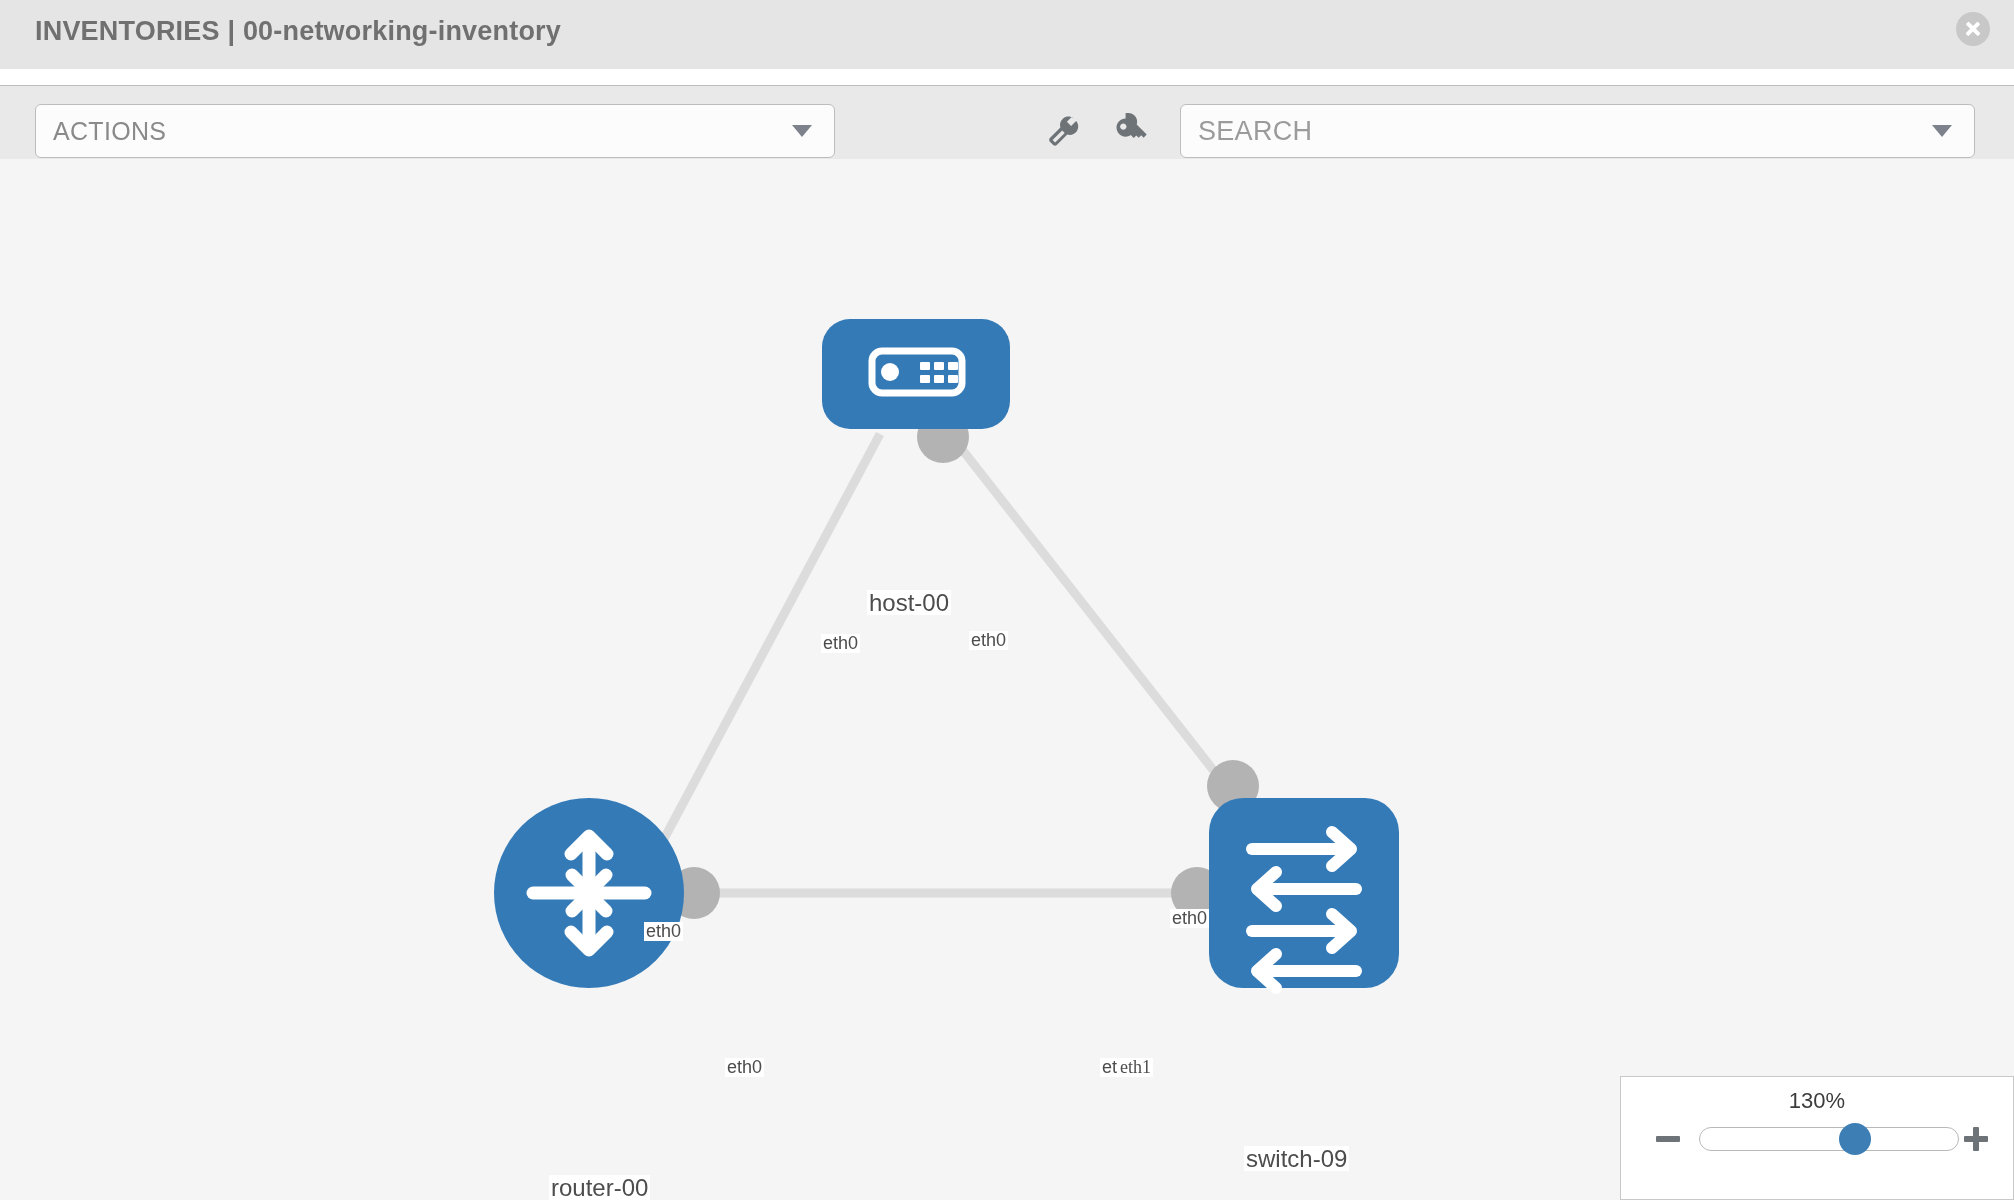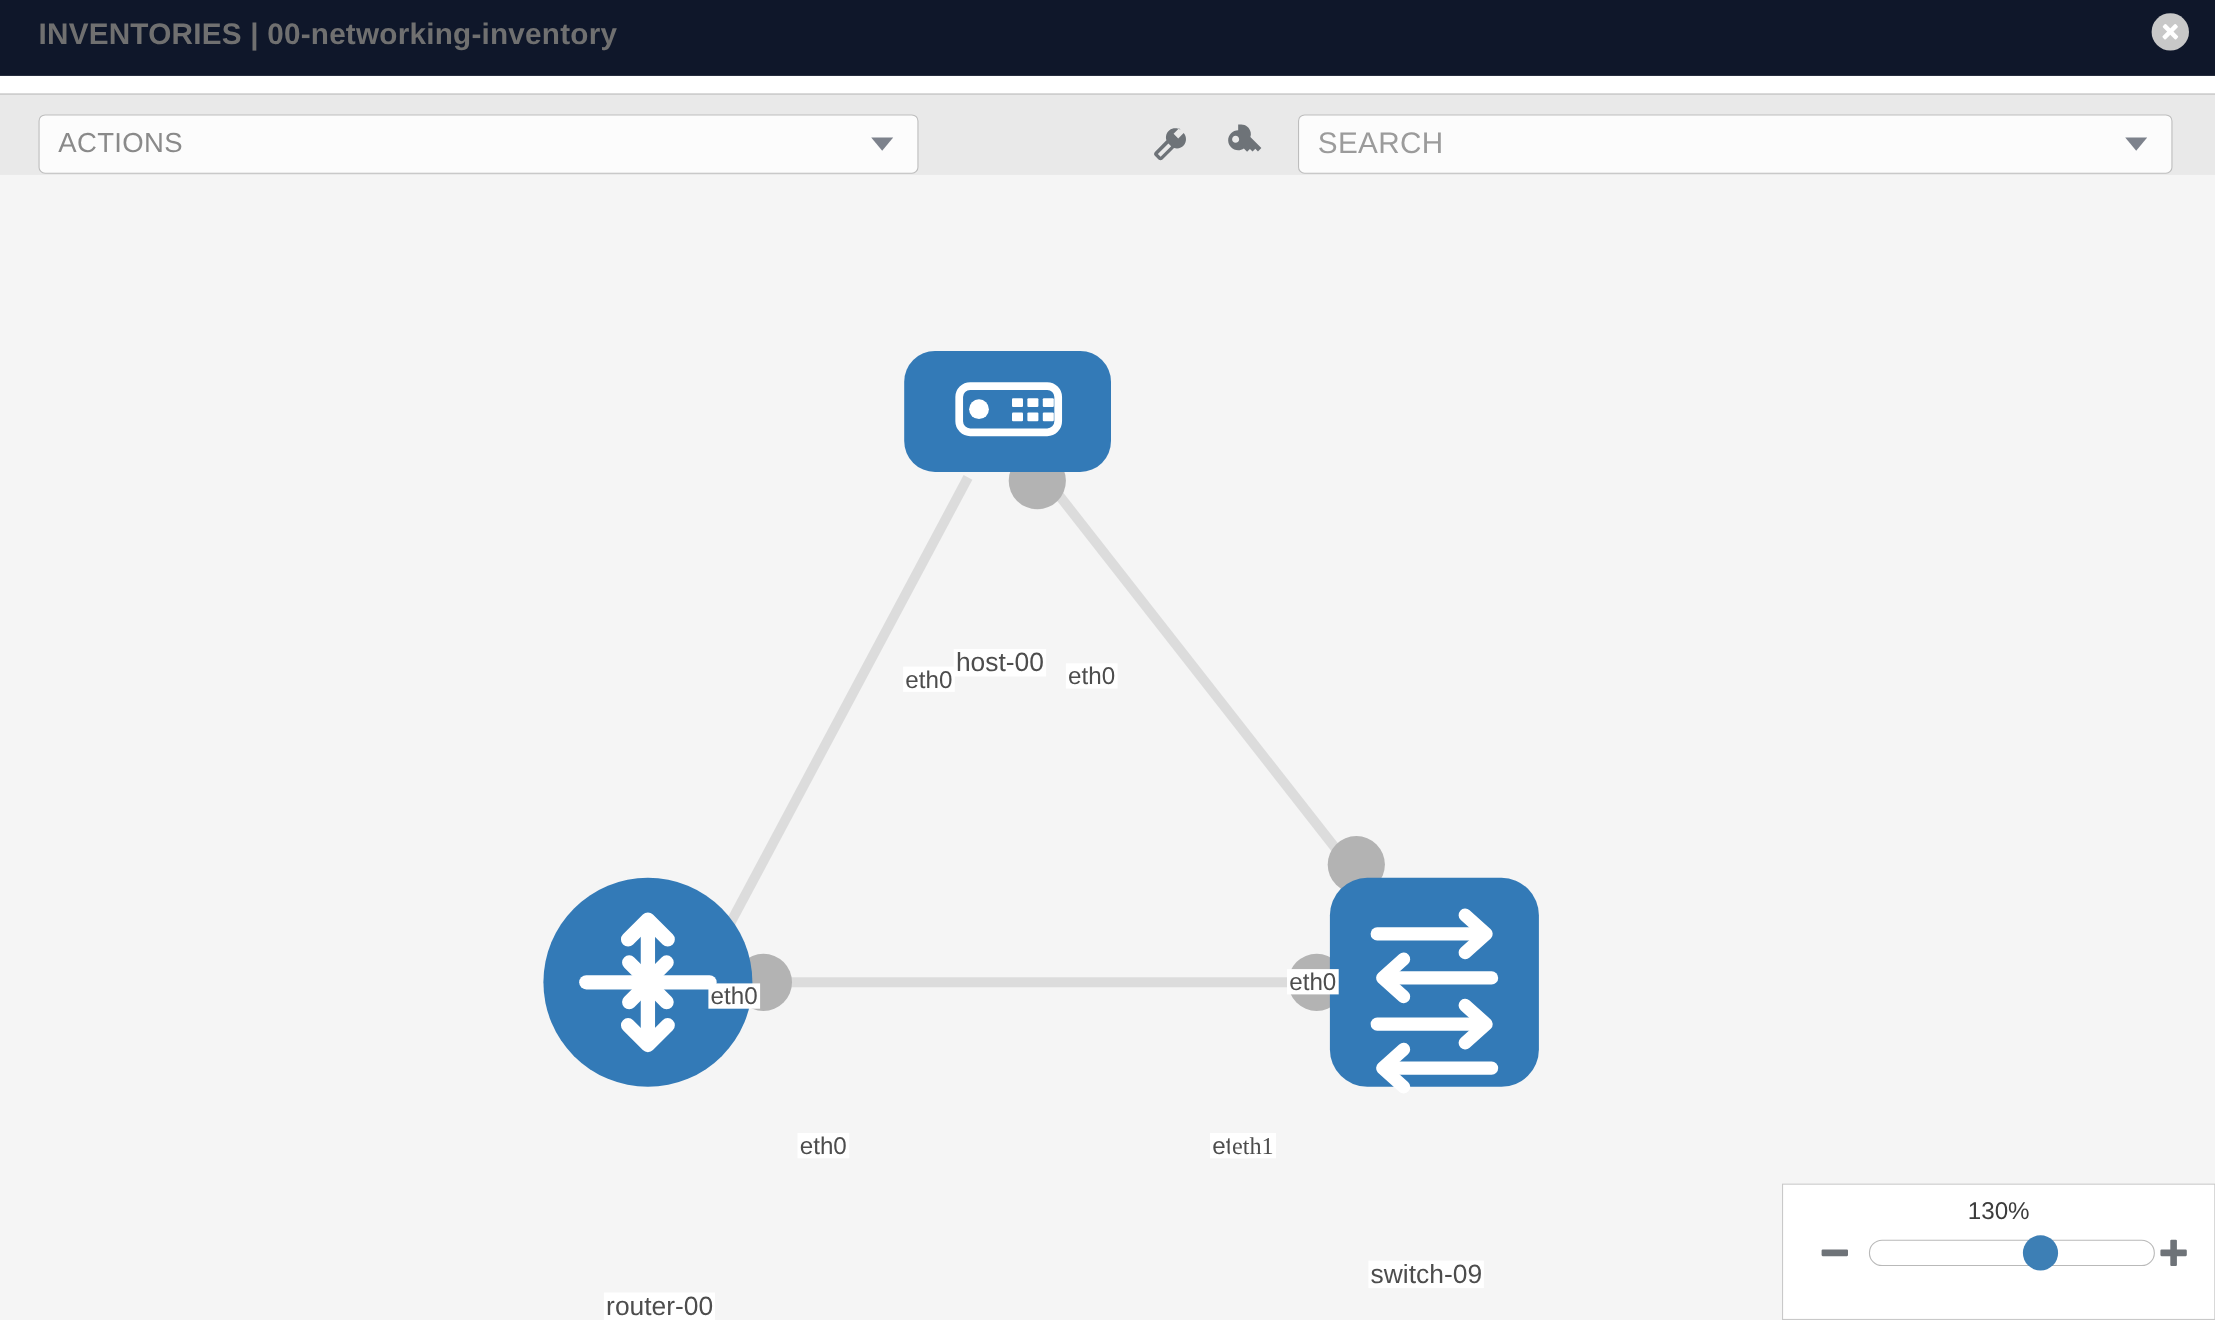--- a/index.html
+++ b/index.html
@@ -7,21 +7,21 @@
     width: 2014px; height: 1200px;
     background: #f5f5f5;
     font-family: "Liberation Sans", sans-serif;
     overflow: hidden;
   }
   #app { position: relative; width: 2014px; height: 1200px; background: #ffffff; }
 
   
   .header {
     position: absolute; left: 0; top: 0; width: 2014px; height: 69px;
-    background: #0f172a;
+    background: #e5e5e5;
   }
   .page-title {
     position: absolute; left: 35px; top: 16px;
     font-size: 27px; font-weight: bold; color: #707070;
     letter-spacing: .2px; white-space: nowrap;
   }
   .close-btn {
     position: absolute; right: 24px; top: 12px;
     width: 34px; height: 34px; border-radius: 50%;
     background: #c8c8c8; cursor: pointer;
@@ -82,21 +82,21 @@
     background: #f5f5f5; overflow: hidden;
   }
   .graph-svg { position: absolute; left: 0; top: 0; width: 2014px; height: 1041px; }
 
   
   .node-label {
     position: absolute; background: #ffffff; color: #4d4d4d;
     white-space: nowrap; line-height: 1.05; padding: 0 2px;
   }
   .lbl-big   { font-size: 24px; }
-  .lbl-small { font-size: 22px; }
+  .lbl-small { font-size: 18px; margin-top: 28px; }
 
   
   .zoom-panel {
     position: absolute; right: 0; bottom: 0;
     width: 394px; height: 124px;
     background: #ffffff; border: 1px solid #c9c9c9;
   }
   .zoom-value {
     position: absolute; left: 0; right: 0; top: 11px; text-align: center;
     font-size: 22px; color: #3c3c3c;

